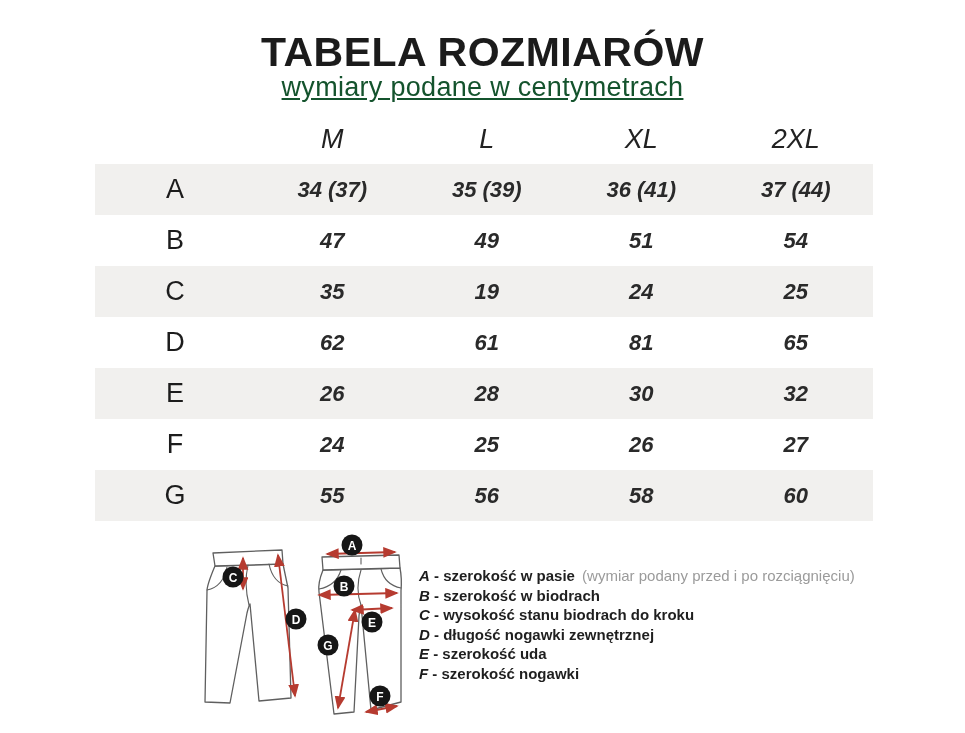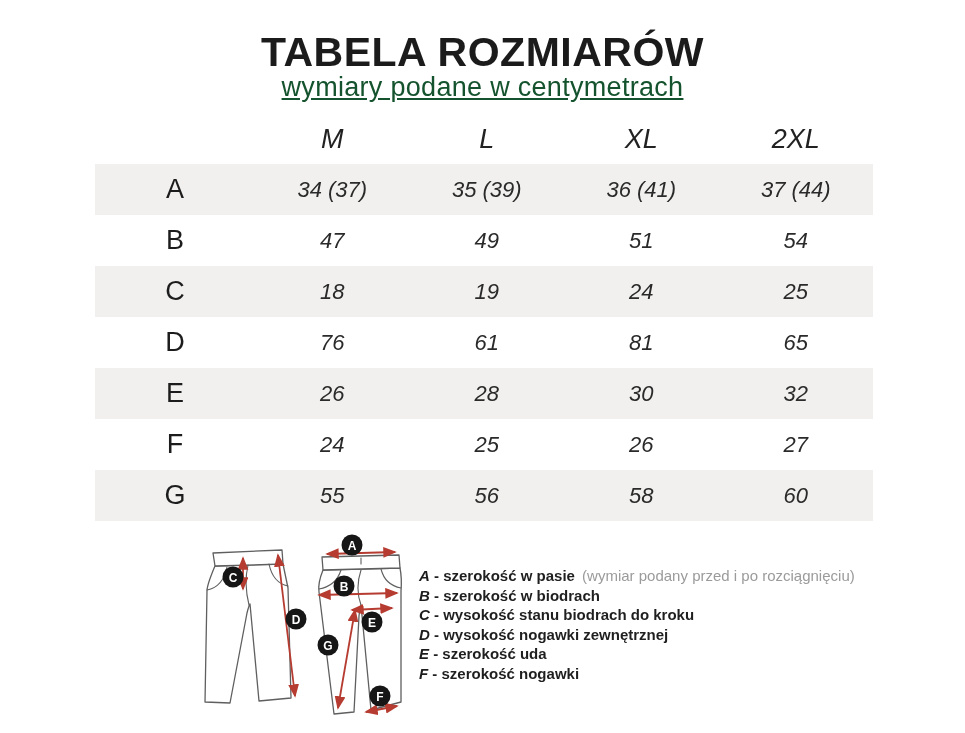--- a/index.html
+++ b/index.html
@@ -27,21 +27,21 @@
     height:47px;font-weight:400;font-style:italic;font-size:27px;
     text-align:center;vertical-align:middle;color:#222;background:#fff;
   }
   .size-table tbody tr{height:51px;}
   .size-table tbody tr:nth-child(odd){background:#f1f0ee;}
   .size-table tbody th{
     font-weight:400;font-style:normal;font-size:27px;text-align:center;
     vertical-align:middle;color:#1c1c1c;
   }
   .size-table tbody td{
-    font-style:italic;font-size:22px;font-weight:400;text-align:center;
+    font-style:italic;font-size:22px;font-weight:700;text-align:center;
     vertical-align:middle;color:#2a2a2a;
   }
   
   .pants-diagram{position:absolute;left:195px;top:533px;width:215px;height:197px;}
   .pants-outline{fill:#ffffff;stroke:#5f5f5f;stroke-width:1.3;stroke-linejoin:round;}
   .pants-detail{fill:none;stroke:#5f5f5f;stroke-width:1.1;stroke-linecap:round;}
   .measure{stroke:#b63b30;stroke-width:1.8;fill:none;}
   .marker-dot{fill:#161616;}
   .marker-letter{
     fill:#ffffff;font-family:"Liberation Sans",sans-serif;font-size:12px;
@@ -89,28 +89,28 @@
     </tr>
     <tr>
       <th>B</th>
       <td>47</td>
       <td>49</td>
       <td>51</td>
       <td>54</td>
     </tr>
     <tr>
       <th>C</th>
-      <td>18</td>
+      <td>35</td>
       <td>19</td>
       <td>24</td>
       <td>25</td>
     </tr>
     <tr>
       <th>D</th>
-      <td>76</td>
+      <td>62</td>
       <td>61</td>
       <td>81</td>
       <td>65</td>
     </tr>
     <tr>
       <th>E</th>
       <td>26</td>
       <td>28</td>
       <td>30</td>
       <td>32</td>
@@ -207,21 +207,21 @@
   <div class="legend-line">
     <span class="legend-letter">B</span>
     <span class="legend-text">- szerokość w biodrach</span>
   </div>
   <div class="legend-line">
     <span class="legend-letter">C</span>
     <span class="legend-text">- wysokość stanu biodrach do kroku</span>
   </div>
   <div class="legend-line">
     <span class="legend-letter">D</span>
-    <span class="legend-text">- wysokość nogawki zewnętrznej</span>
+    <span class="legend-text">- długość nogawki zewnętrznej</span>
   </div>
   <div class="legend-line">
     <span class="legend-letter">E</span>
     <span class="legend-text">- szerokość uda</span>
   </div>
   <div class="legend-line">
     <span class="legend-letter">F</span>
     <span class="legend-text">- szerokość nogawki</span>
   </div>
 </div>

